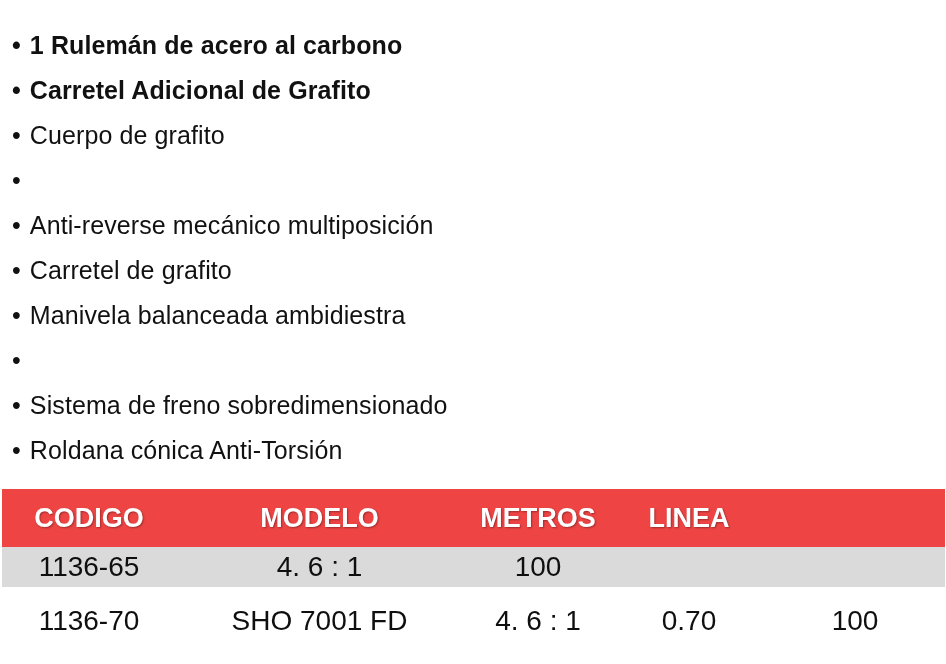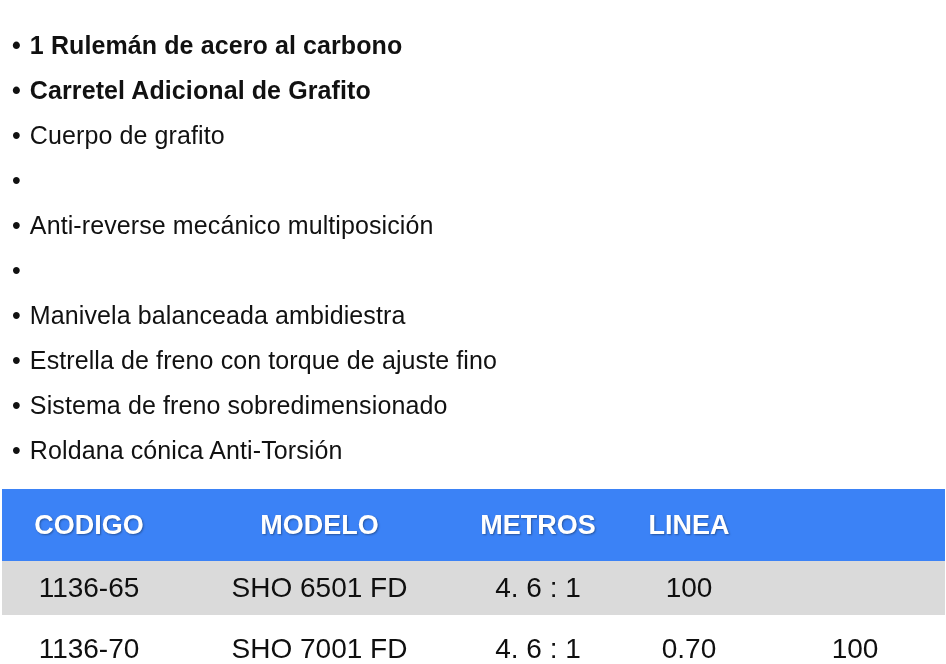--- a/index.html
+++ b/index.html
@@ -49,33 +49,33 @@
     display: grid;
     grid-template-columns: 174px 287px 150px 152px 180px;
   }
   .trow > div {
     display: flex;
     align-items: center;
     justify-content: center;
     white-space: nowrap;
   }
   .thead {
-    height: 72px;
-    background: #3b82f6;
+    height: 58px;
+    background: #ef4444;
     color: #ffffff;
     font-weight: 700;
     font-size: 27px;
     text-shadow: 1px 1px 2px rgba(0,0,0,0.35);
   }
   .tbody-row {
     font-size: 28px;
     color: #0f0f0f;
   }
   .row-0 {
-    height: 54px;
+    height: 40px;
     background: #dadada;
   }
   .row-1 {
     height: 68px;
     background: #ffffff;
   }
 </style>
 </head>
 <body>
 
@@ -96,49 +96,48 @@
     </div>
     <div class="feature-item">
       <span class="bullet">•</span>
     </div>
     <div class="feature-item">
       <span class="bullet">•</span>
       <span>Anti-reverse mecánico multiposición</span>
     </div>
     <div class="feature-item">
       <span class="bullet">•</span>
+      <span>Carretel de grafito</span>
     </div>
     <div class="feature-item">
       <span class="bullet">•</span>
       <span>Manivela balanceada ambidiestra</span>
     </div>
     <div class="feature-item">
       <span class="bullet">•</span>
-      <span>Estrella de freno con torque de ajuste fino</span>
     </div>
     <div class="feature-item">
       <span class="bullet">•</span>
       <span>Sistema de freno sobredimensionado</span>
     </div>
     <div class="feature-item">
       <span class="bullet">•</span>
       <span>Roldana cónica Anti-Torsión</span>
     </div>
   </div>
 
   <div class="spec-table">
     <div class="trow thead">
       <div>CODIGO</div>
       <div>MODELO</div>
       <div>METROS</div>
       <div>LINEA</div>
     </div>
     <div class="trow tbody-row row-0">
       <div>1136-65</div>
-      <div>SHO 6501 FD</div>
       <div>4. 6 : 1</div>
       <div>100</div>
     </div>
     <div class="trow tbody-row row-1">
       <div>1136-70</div>
       <div>SHO 7001 FD</div>
       <div>4. 6 : 1</div>
       <div>0.70</div>
       <div>100</div>
     </div>

